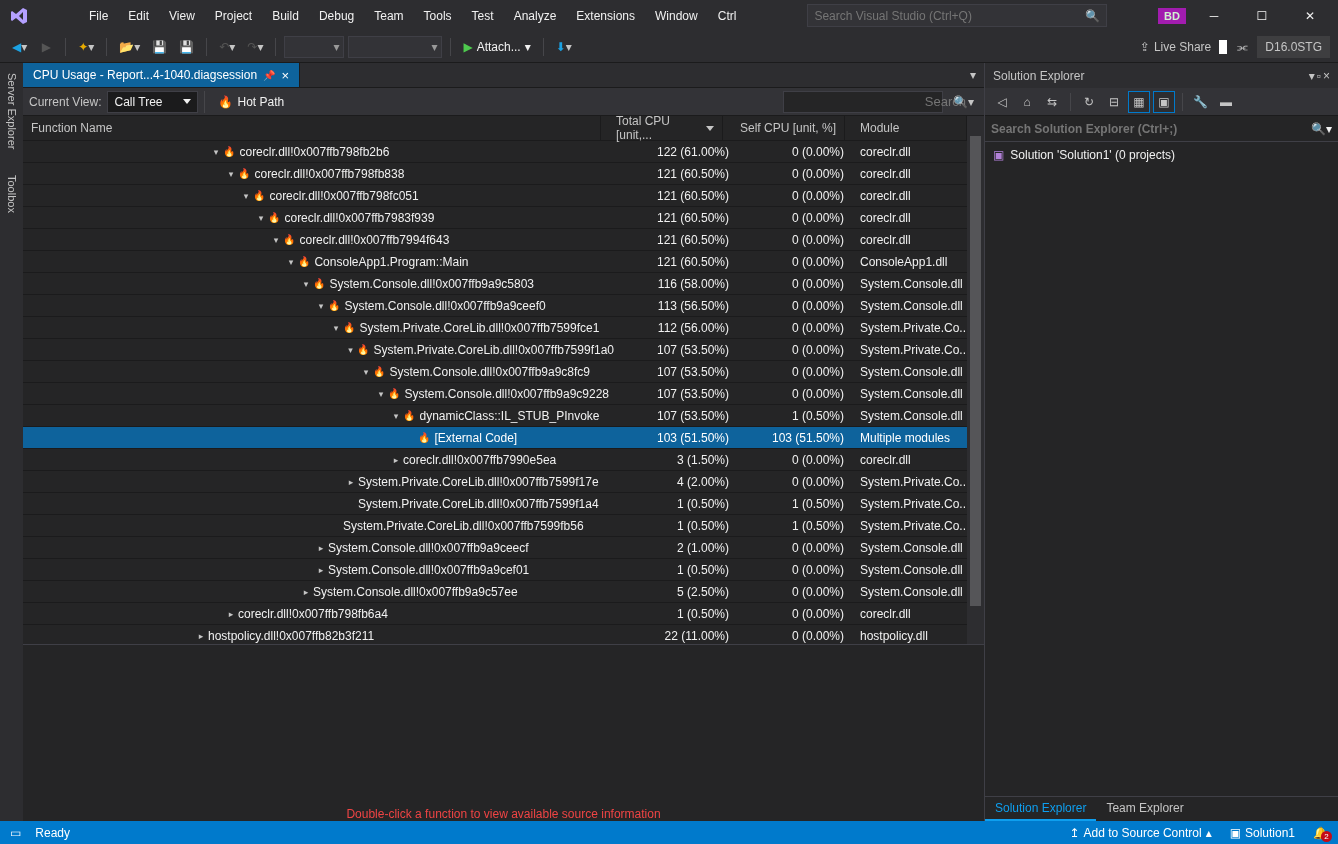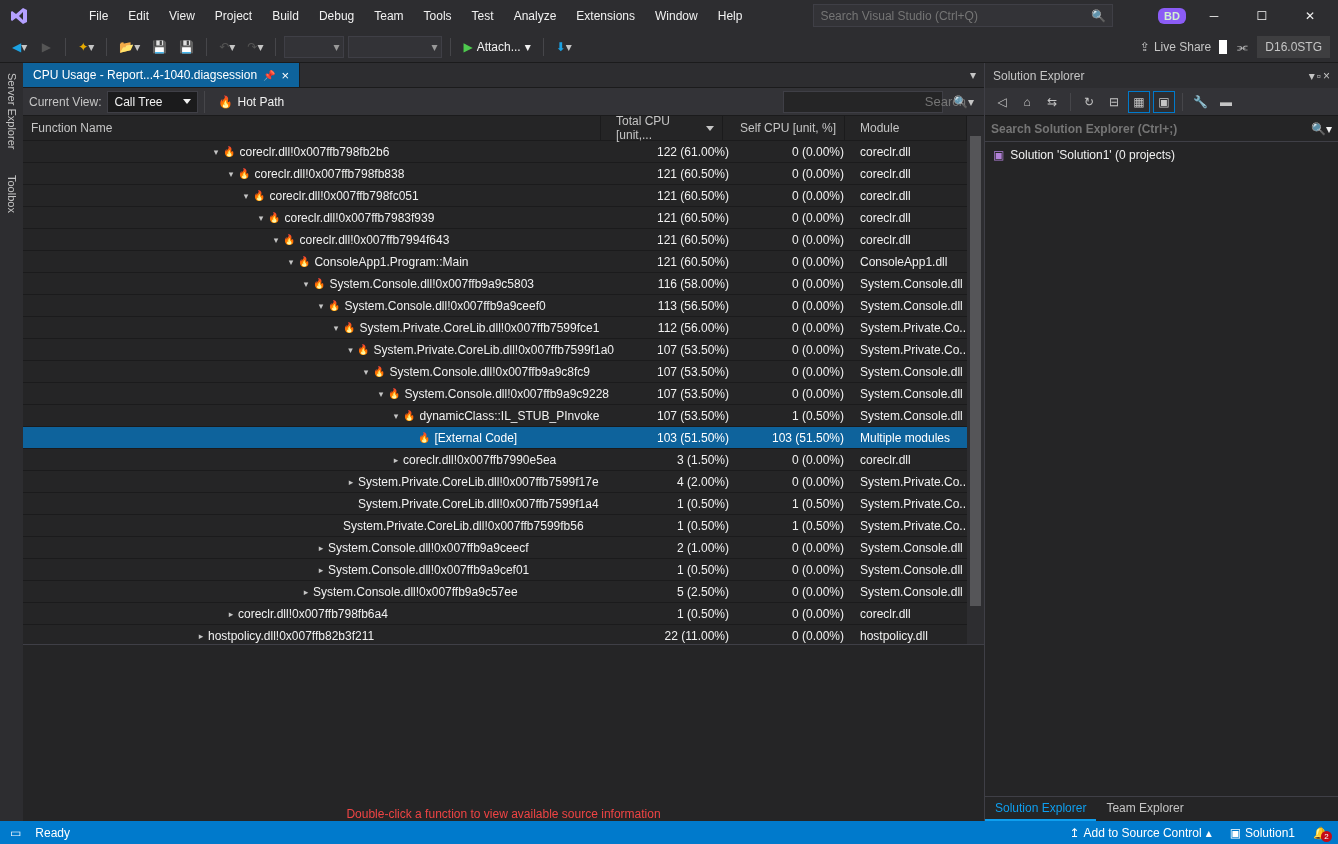--- a/index.html
+++ b/index.html
@@ -4,21 +4,21 @@
 <style>
 *{box-sizing:border-box;margin:0;padding:0;font-family:"Segoe UI",Arial,sans-serif;}
 html,body{width:1338px;height:844px;overflow:hidden;background:#2d2d30;color:#f1f1f1;font-size:12px;}
 .titlebar{height:31px;background:#2d2d30;display:flex;align-items:center;padding:0 8px;gap:44px;}
 .vs-logo{width:22px;height:22px;display:flex;align-items:center;justify-content:center;margin-right:6px;}
 .menu{display:flex;align-items:center;gap:2px;}
 .menu-item{padding:4px 9px;color:#f1f1f1;cursor:pointer;}
 .search-box{margin-left:18px;flex:0 0 300px;height:23px;background:#333337;border:1px solid #3f3f46;display:flex;align-items:center;padding:0 6px;color:#999;}
 .search-box input{flex:1;background:transparent;border:none;outline:none;color:#f1f1f1;font-size:12px;}
 .title-right{margin-left:auto;display:flex;align-items:center;gap:8px;}
-.badge-bd{background:#8b5cf6;color:#d1f0d1;padding:2px 6px;font-size:11px;font-weight:bold;border-radius:6px;}
+.badge-bd{background:#a21caf;color:#d1f0d1;padding:2px 6px;font-size:11px;font-weight:bold;}
 .win-btn{width:40px;height:26px;display:flex;align-items:center;justify-content:center;color:#f1f1f1;}
 .toolbar{height:32px;background:#2d2d30;border-bottom:1px solid #1b1b1c;display:flex;align-items:center;padding:0 8px;gap:4px;}
 .tb-btn{height:22px;min-width:22px;display:flex;align-items:center;justify-content:center;padding:0 4px;color:#c5c5c5;}
 .tb-sep{width:1px;height:18px;background:#46464a;margin:0 4px;}
 .tb-dd{height:22px;min-width:60px;background:#333337;border:1px solid #3f3f46;display:flex;align-items:center;padding:0 4px;color:#999;}
 .attach{display:flex;align-items:center;gap:4px;color:#f1f1f1;}
 .liveshare{display:flex;align-items:center;gap:4px;color:#c5c5c5;}
 .stg{background:#3e3e40;padding:4px 8px;color:#c5c5c5;}
 .body{display:flex;height:calc(100% - 31px - 32px - 23px);}
 .left-rail{width:23px;background:#2d2d30;display:flex;flex-direction:column;align-items:center;padding-top:4px;gap:14px;}
@@ -94,21 +94,21 @@
       <div class="menu-item">View</div>
       <div class="menu-item">Project</div>
       <div class="menu-item">Build</div>
       <div class="menu-item">Debug</div>
       <div class="menu-item">Team</div>
       <div class="menu-item">Tools</div>
       <div class="menu-item">Test</div>
       <div class="menu-item">Analyze</div>
       <div class="menu-item">Extensions</div>
       <div class="menu-item">Window</div>
-      <div class="menu-item">Help</div>
+      <div class="menu-item">Ctrl</div>
     </div>
   <div class="search-box">
     <input placeholder="Search Visual Studio (Ctrl+Q)" style="">
     <span>🔍</span>
   </div>
   <div class="title-right">
     <span class="badge-bd">BD</span>
     <div class="win-btn">─</div>
     <div class="win-btn">☐</div>
     <div class="win-btn">✕</div>

